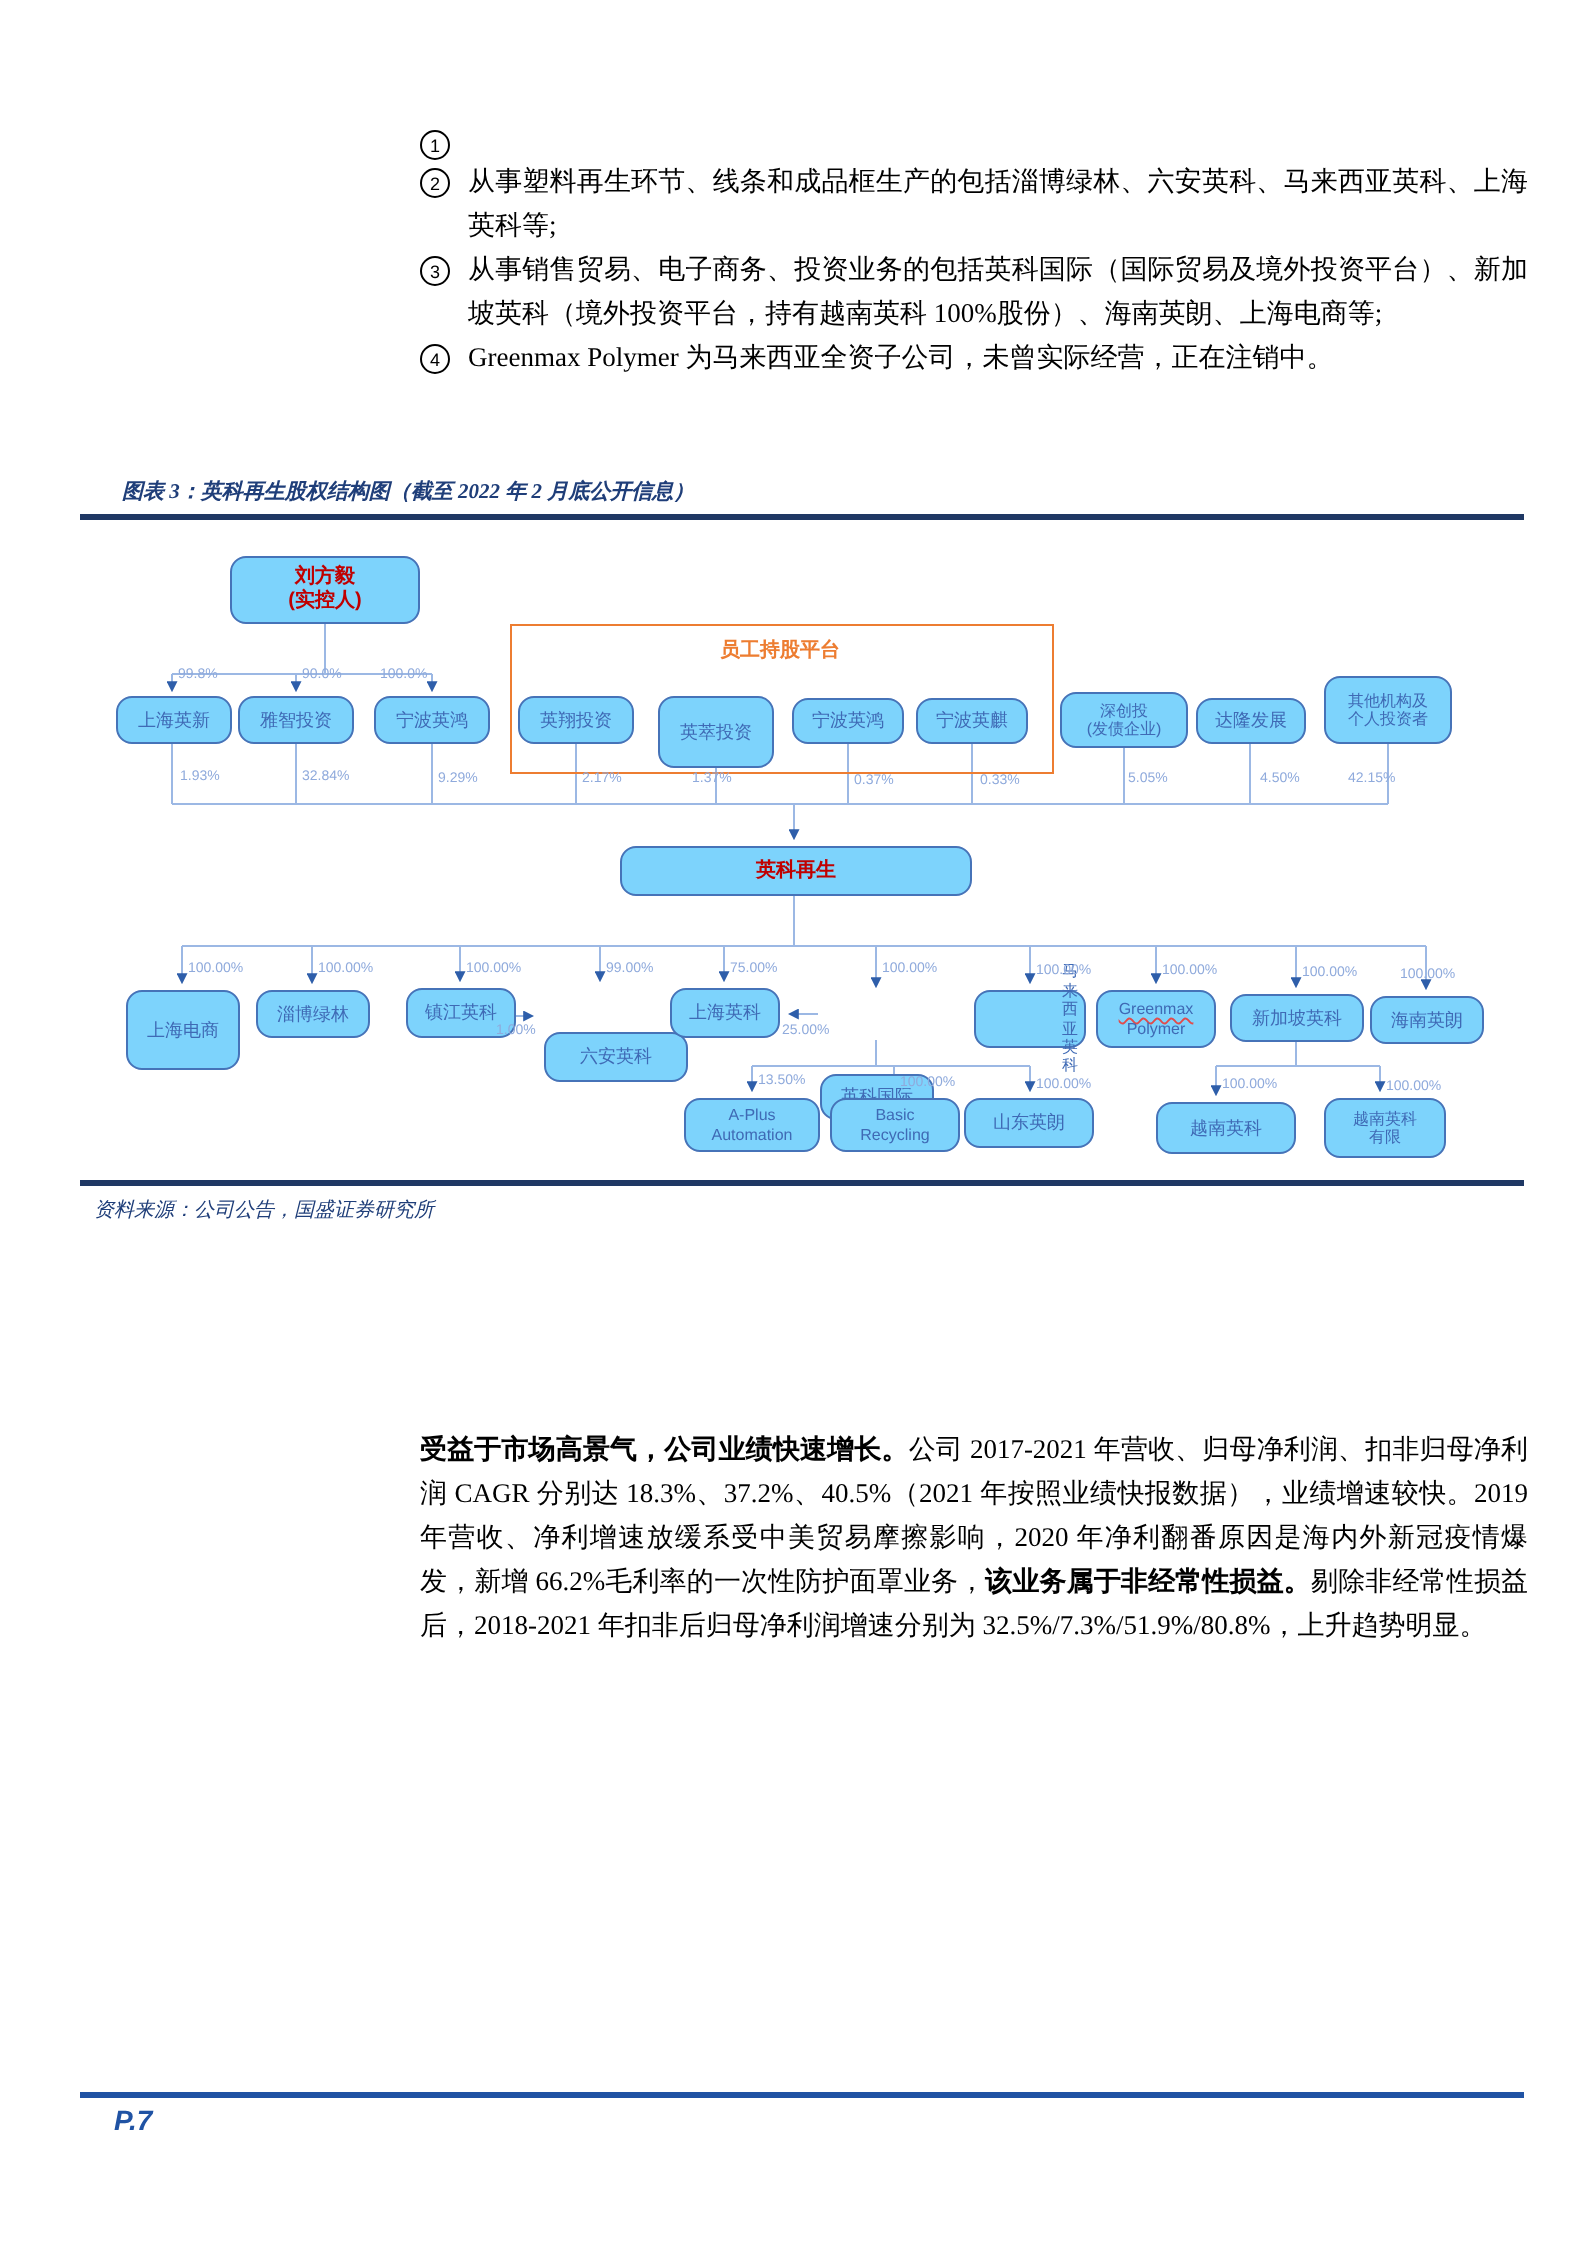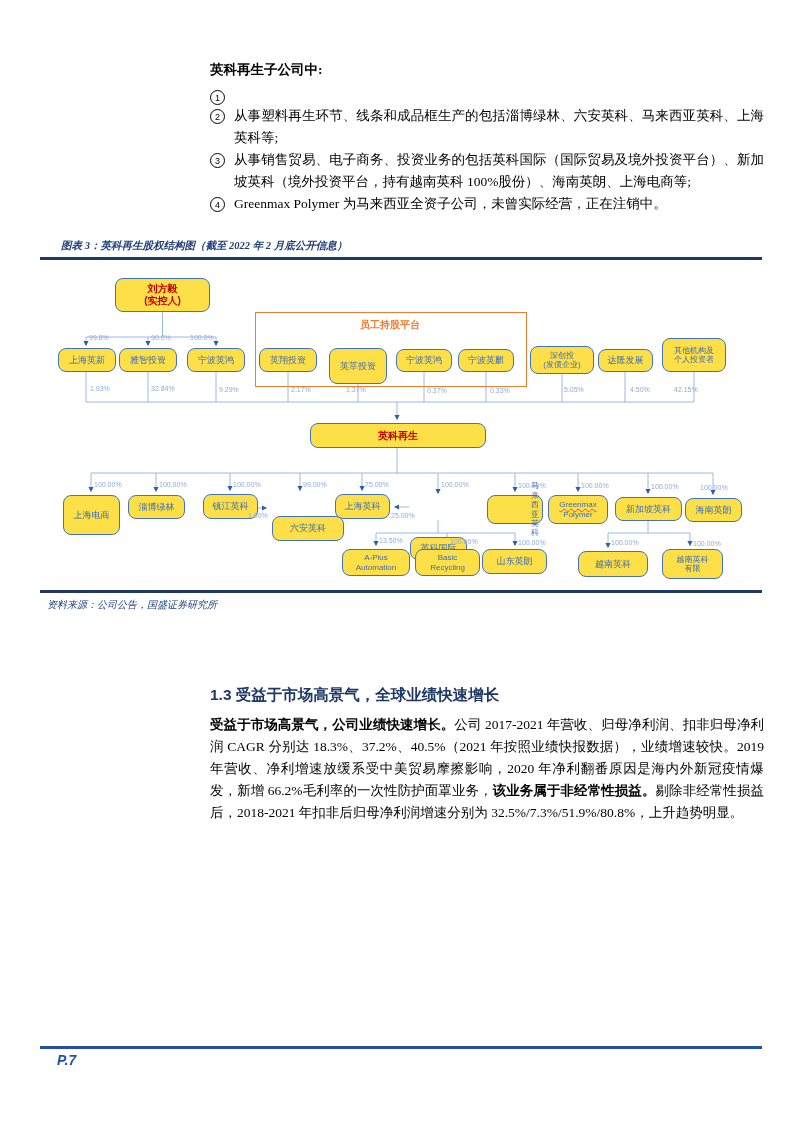--- a/index.html
+++ b/index.html
@@ -17,21 +17,21 @@
 
   
   .fig-caption{position:absolute;left:61px;top:239px;font-family:"Liberation Serif", serif;
                font-style:italic;font-weight:bold;font-size:10.5px;color:#1F3E79;}
   .rule{position:absolute;left:40px;width:722px;height:2.5px;background:#1F3864;}
   .fig-source{position:absolute;left:47px;top:598px;font-family:"Liberation Serif", serif;
               font-style:italic;font-size:10px;color:#1F3E79;}
 
   
   .connectors{position:absolute;left:0;top:0;z-index:0;}
-  .node{position:absolute;border:1px solid #4673B8;border-radius:8px;background:#fde047;
+  .node{position:absolute;border:1px solid #4673B8;border-radius:8px;background:#7dd3fc;
         color:#3F6AB5;display:flex;flex-direction:column;align-items:center;justify-content:center;
         text-align:center;font-size:9px;line-height:1.18;z-index:2;box-sizing:border-box;}
   .node.small{font-size:8px;}
   .node.red{color:#C00000;font-weight:bold;font-size:10px;}
   .pct{position:absolute;font-size:7px;color:#8FAADC;white-space:nowrap;z-index:3;}
   .platform{position:absolute;left:255px;top:312px;width:270px;height:73px;
             border:1.5px solid #ED7D31;z-index:1;}
   .platform-label{position:absolute;left:345px;top:318px;width:90px;text-align:center;
                   color:#ED7D31;font-size:10px;font-weight:bold;z-index:1;}
   .squiggle{text-decoration:underline;text-decoration-color:#E24B4B;
@@ -49,21 +49,20 @@
   .footer-rule{position:absolute;left:40px;top:1046px;width:722px;height:2.5px;background:#2053A4;}
   .footer-page{position:absolute;left:57px;top:1052px;font-size:14px;font-weight:bold;
                font-style:italic;color:#2053A4;}
 </style>
 </head>
 <body>
 
 <div class="page">
 
   <div class="intro">
-    <p class="intro-heading">英科再生子公司中:</p>
     <div class="intro-item">
       <span class="num-circle">1</span>
     </div>
     <div class="intro-item">
       <span class="num-circle">2</span>
       <span>从事塑料再生环节、线条和成品框生产的包括淄博绿林、六安英科、马来西亚英科、上海英科等;</span>
     </div>
     <div class="intro-item">
       <span class="num-circle">3</span>
       <span>从事销售贸易、电子商务、投资业务的包括英科国际（国际贸易及境外投资平台）、新加坡英科（境外投资平台，持有越南英科 100%股份）、海南英朗、上海电商等;</span>
@@ -260,19 +259,18 @@
 
   <span class="pct" style="left:379px;top:537px;">13.50%</span>
   <span class="pct" style="left:450px;top:538px;">100.00%</span>
   <span class="pct" style="left:518px;top:539px;">100.00%</span>
   <span class="pct" style="left:611px;top:539px;">100.00%</span>
   <span class="pct" style="left:693px;top:540px;">100.00%</span>
 
   <span class="pct" style="left:248px;top:512px;">1.00%</span>
   <span class="pct" style="left:391px;top:512px;">25.00%</span>
 
-  <div class="sec-heading">1.3 受益于市场高景气，全球业绩快速增长</div>
   <p class="body-par"><span class="b">受益于市场高景气，公司业绩快速增长。</span><span>公司 2017-2021 年营收、归母净利润、扣非归母净利润 CAGR 分别达 18.3%、37.2%、40.5%（2021 年按照业绩快报数据），业绩增速较快。2019 年营收、净利增速放缓系受中美贸易摩擦影响，2020 年净利翻番原因是海内外新冠疫情爆发，新增 66.2%毛利率的一次性防护面罩业务，</span><span class="b">该业务属于非经常性损益。</span><span>剔除非经常性损益后，2018-2021 年扣非后归母净利润增速分别为 32.5%/7.3%/51.9%/80.8%，上升趋势明显。</span></p>
 
   <div class="footer-rule"></div>
   <div class="footer-page">P.7</div>
 
 </div>
 
 </body></html>

